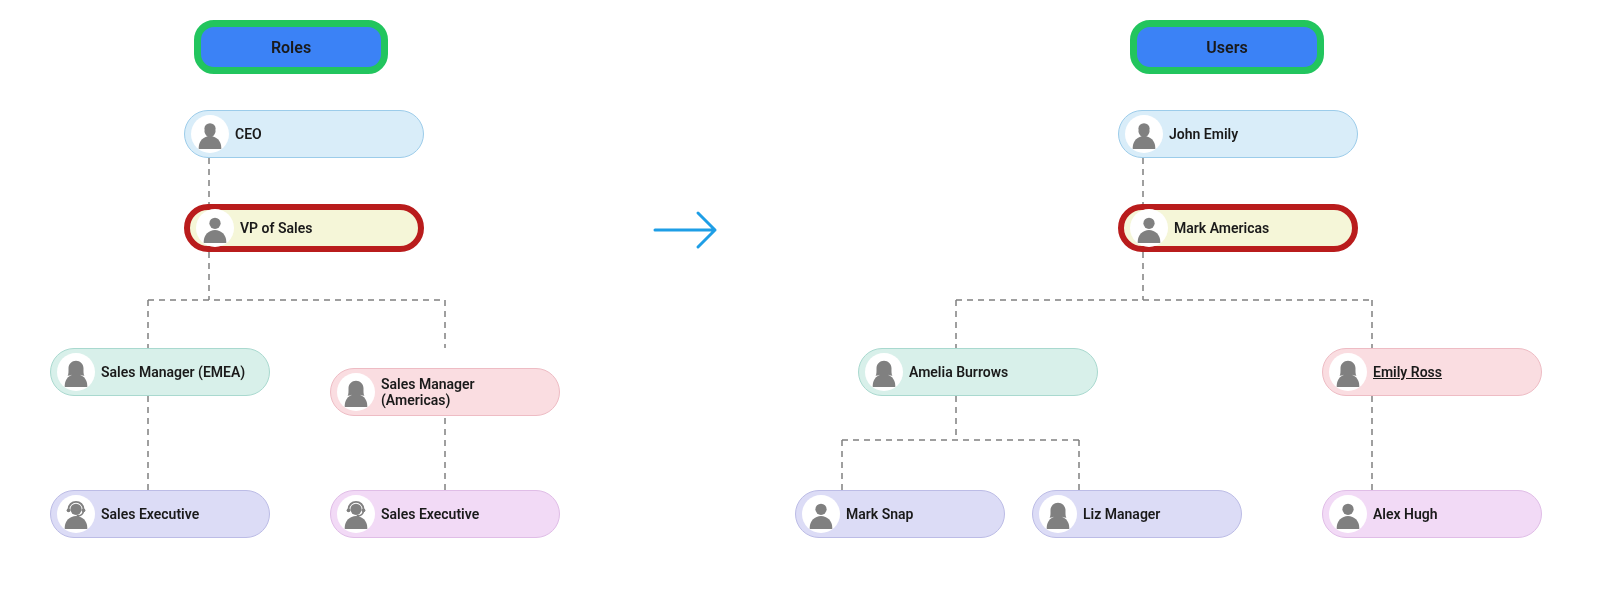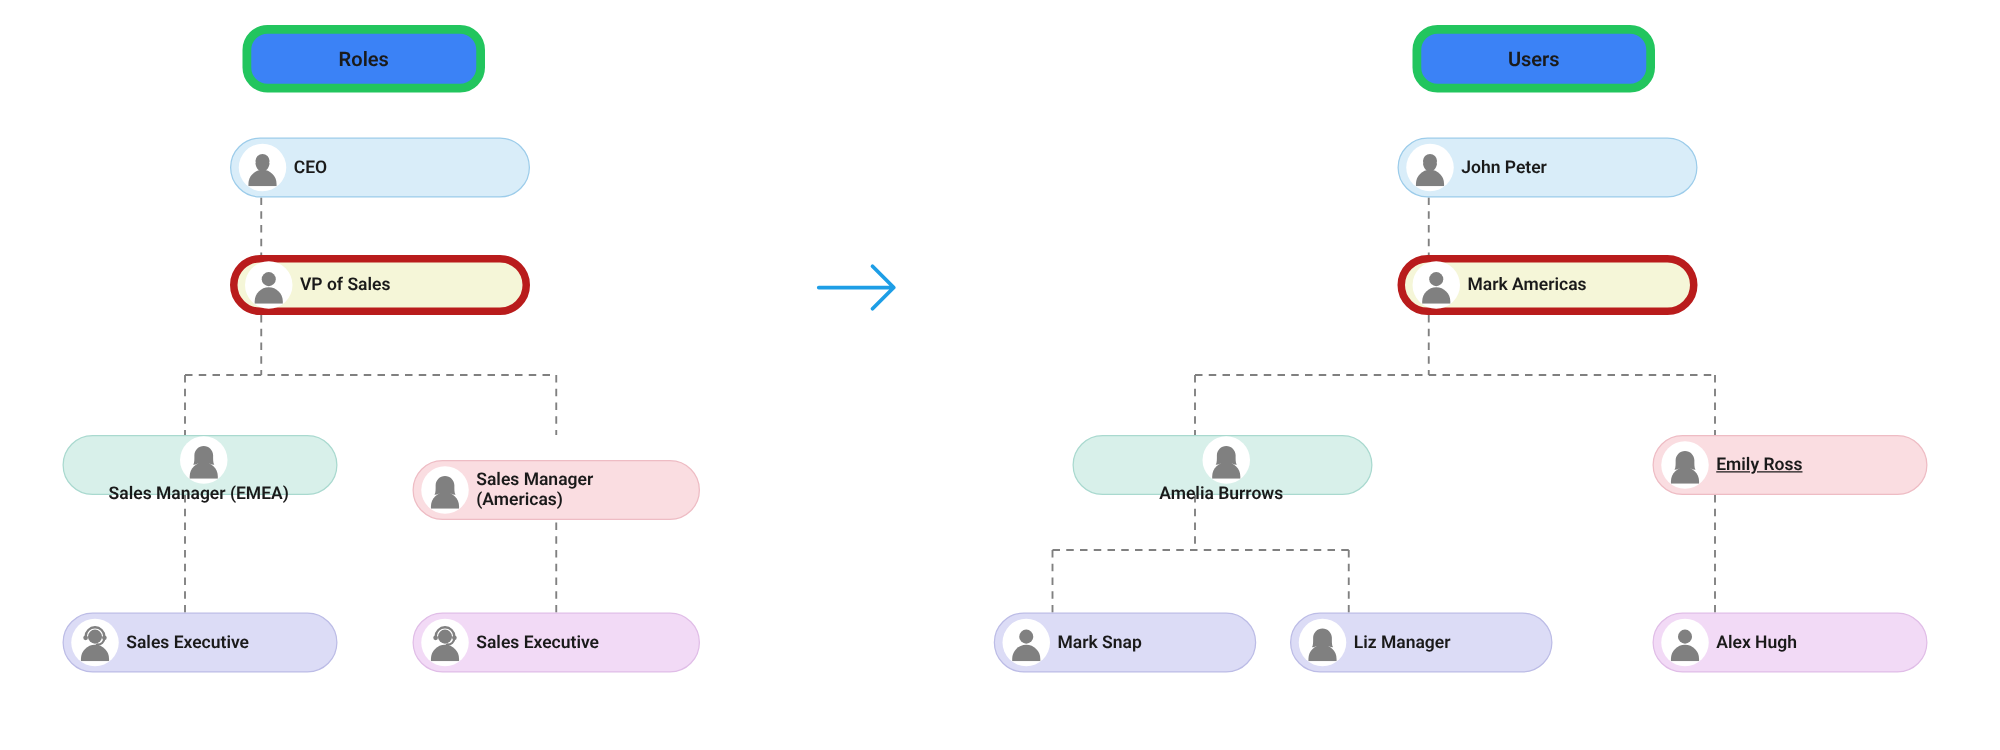--- a/index.html
+++ b/index.html
@@ -54,21 +54,21 @@
   .node .label {
     padding-left: 6px;
     padding-right: 14px;
     line-height: 1.15;
     text-align: left;
   }
 
   
   .c-blue    { background: #d9edf9; border: 1px solid #9cccea; }
   .c-yellow  { background: #f5f6d8; border: 6px solid #b91c1c; }
-  .c-teal    { background: #d8f0ea; border: 1px solid #a9d9cf; flex-direction: column; }
+  .c-teal    { background: #d8f0ea; border: 1px solid #a9d9cf; }
   .c-rose    { background: #fadde1; border: 1px solid #eebcc4; }
   .c-indigo  { background: #dcdcf6; border: 1px solid #bcbce6; }
   .c-magenta { background: #f2daf6; border: 1px solid #e0bde7; }
 
   
   svg.connectors {
     position: absolute;
     left: 0; top: 0;
     width: 1600px;
     height: 600px;
@@ -215,21 +215,21 @@
 <svg class="arrow" style="left:650px; top:205px;" width="80" height="50">
   <path d="M5 25 H65 M48 8 L65 25 L48 42"></path>
 </svg>
 
 <div class="node c-blue" style="left:1118px; top:110px; width:240px;">
   <span class="avatar">
       <svg width="30" height="30" viewBox="0 0 32 32">
         <use href="#ico-man-beard"></use>
       </svg>
     </span>
-  <span class="label">John Peter</span>
+  <span class="label">John Emily</span>
 </div>
 
 <div class="node c-yellow" style="left:1118px; top:204px; width:240px;">
   <span class="avatar">
       <svg width="30" height="30" viewBox="0 0 32 32">
         <use href="#ico-man"></use>
       </svg>
     </span>
   <span class="label">Mark Americas</span>
 </div>

